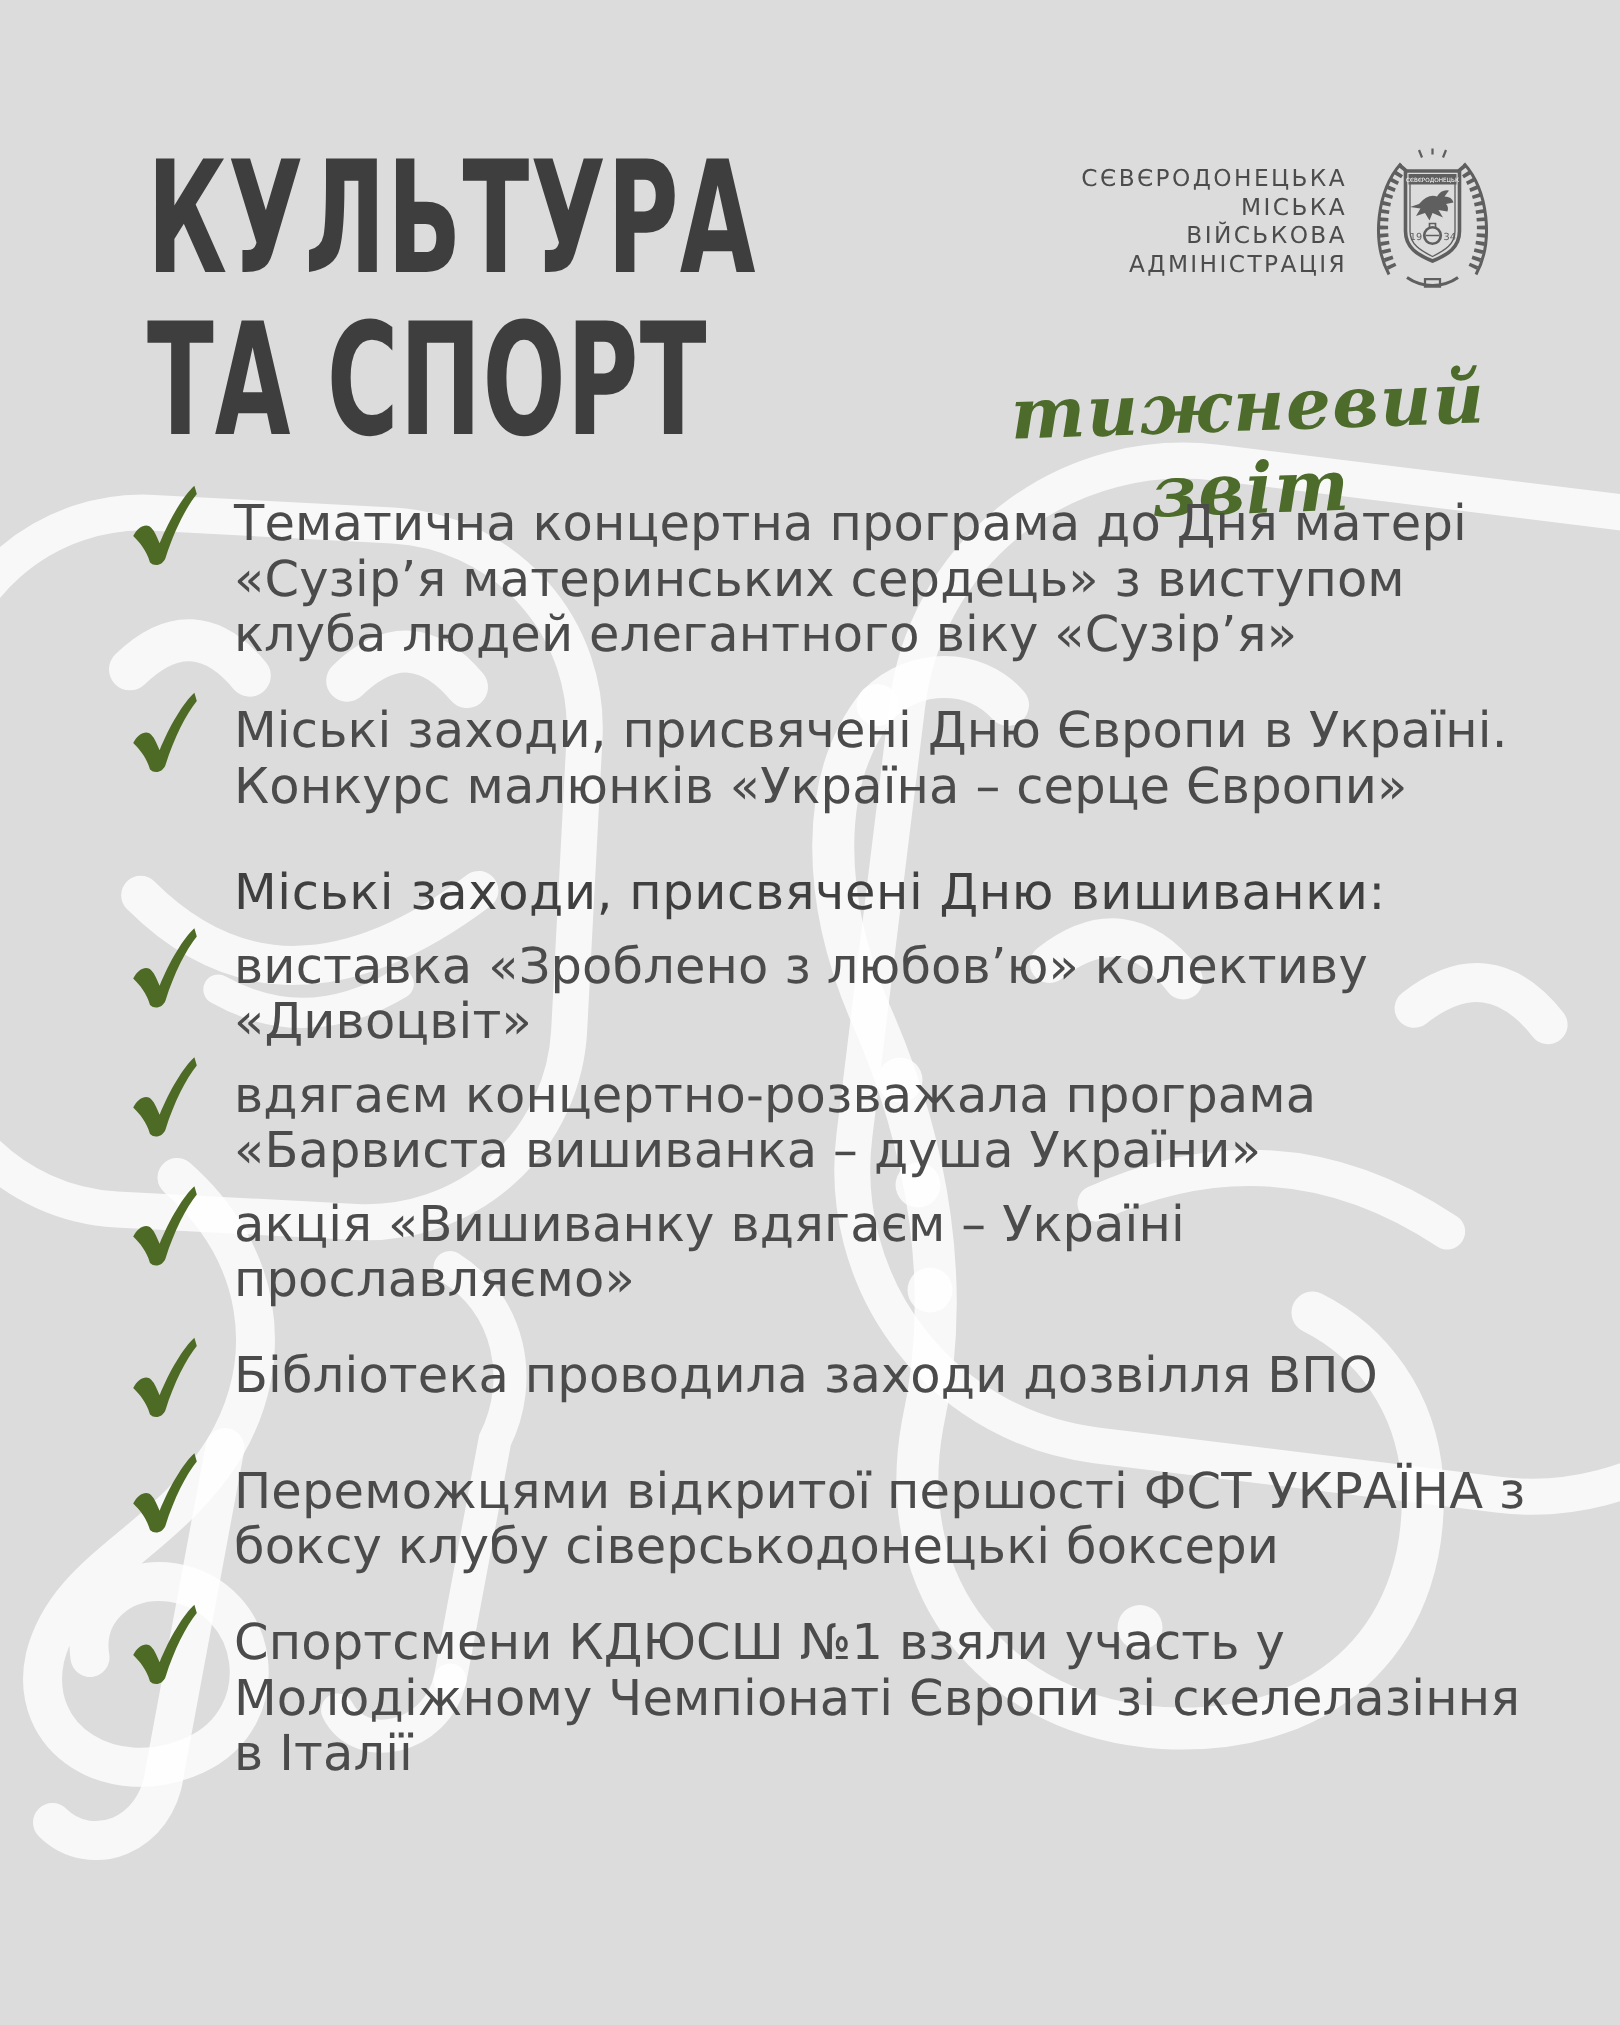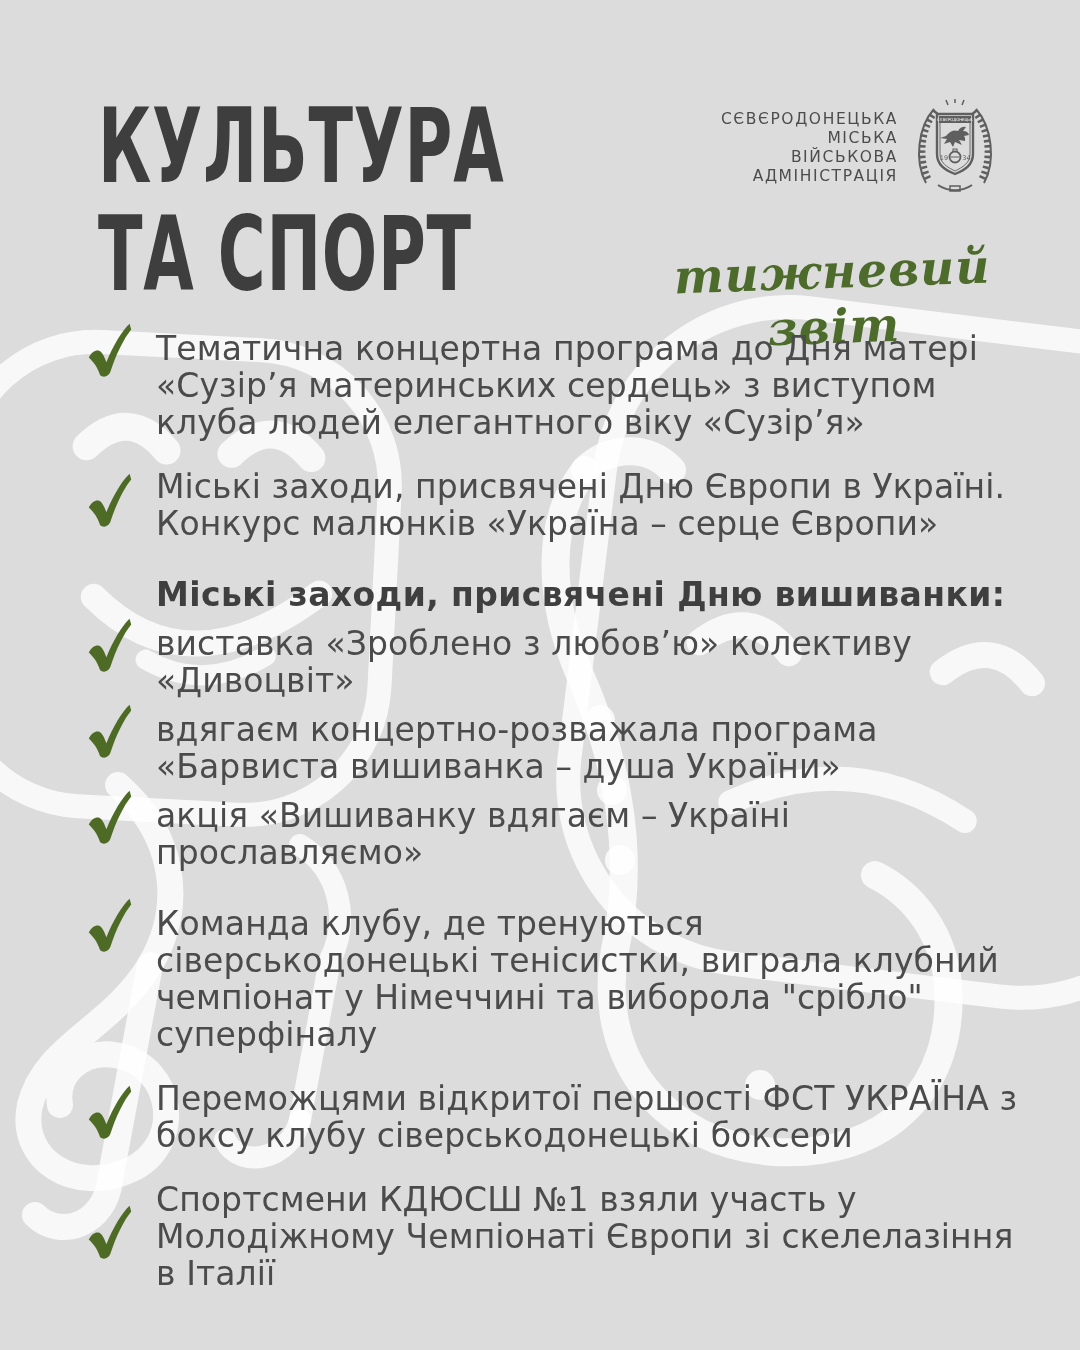--- a/index.html
+++ b/index.html
@@ -33,24 +33,24 @@
   }
   
   .list{position:absolute;left:84px;top:318px;width:952px;z-index:2;}
   .row{display:flex;gap:24px;}
   .row .icon{flex:0 0 48px;width:48px;}
   .row .icon svg{width:48px;height:58px;margin-top:-8px;display:block;}
   .row .txt{
     flex:1;font-size:33px;line-height:37px;color:#4b4b4b;
     letter-spacing:0.1px;
   }
-  .gap-a{margin-top:27px;align-items:center;}
+  .gap-a{margin-top:27px;}
   .gap-b{margin-top:34px;}
   .gap-0{margin-top:12px;}
-  .row.hdr .txt{font-weight:bold;color:#3f3f3f;letter-spacing:0.4px;}
+  .row.hdr .txt{font-weight:normal;color:#3f3f3f;letter-spacing:0.4px;}
   .row.hdr .icon{visibility:hidden;}
 </style>
 </head>
 <body>
 
 <svg class="watermark" width="1080" height="1350" viewBox="0 0 1080 1350" aria-hidden="true">
   <g stroke="#ffffff" stroke-opacity="0.8" fill="none" stroke-linecap="round">
 
     <g transform="translate(-45,345) rotate(3 200 230)">
       <rect x="0" y="0" width="430" height="465" rx="135" stroke-width="24"></rect>
@@ -177,29 +177,29 @@
 
   <div class="row gap-0">
     <span class="icon">
       <svg viewBox="0 0 60 72">
           <path fill="#4e6b25" d="M6 44 C10 36 17 33 21 37 C24 40 26 45 28 50 C36 30 48 10 57 2 L59 9 C50 20 40 40 33 62 C31 68 24 70 20 66 C17 56 12 50 6 44 Z"></path>
         </svg>
     </span>
     <span class="txt">акція «Вишиванку вдягаєм – Україні прославляємо»</span>
   </div>
 
-
-  <div class="row gap-b">
-    <span class="icon">
-      <svg viewBox="0 0 60 72">
-          <path fill="#4e6b25" d="M6 44 C10 36 17 33 21 37 C24 40 26 45 28 50 C36 30 48 10 57 2 L59 9 C50 20 40 40 33 62 C31 68 24 70 20 66 C17 56 12 50 6 44 Z"></path>
-        </svg>
-    </span>
-    <span class="txt">Команда клубу, де тренуються сіверськодонецькі тенісистки, виграла клубний чемпіонат у Німеччині та виборола "срібло" суперфіналу</span>
-  </div>
+  <div class="row gap-a">
+    <span class="icon">
+      <svg viewBox="0 0 60 72">
+          <path fill="#4e6b25" d="M6 44 C10 36 17 33 21 37 C24 40 26 45 28 50 C36 30 48 10 57 2 L59 9 C50 20 40 40 33 62 C31 68 24 70 20 66 C17 56 12 50 6 44 Z"></path>
+        </svg>
+    </span>
+    <span class="txt">Бібліотека проводила заходи дозвілля ВПО</span>
+  </div>
+
 
   <div class="row gap-a">
     <span class="icon">
       <svg viewBox="0 0 60 72">
           <path fill="#4e6b25" d="M6 44 C10 36 17 33 21 37 C24 40 26 45 28 50 C36 30 48 10 57 2 L59 9 C50 20 40 40 33 62 C31 68 24 70 20 66 C17 56 12 50 6 44 Z"></path>
         </svg>
     </span>
     <span class="txt">Переможцями відкритої першості ФСТ УКРАЇНА з боксу клубу сіверськодонецькі боксери</span>
   </div>
 

